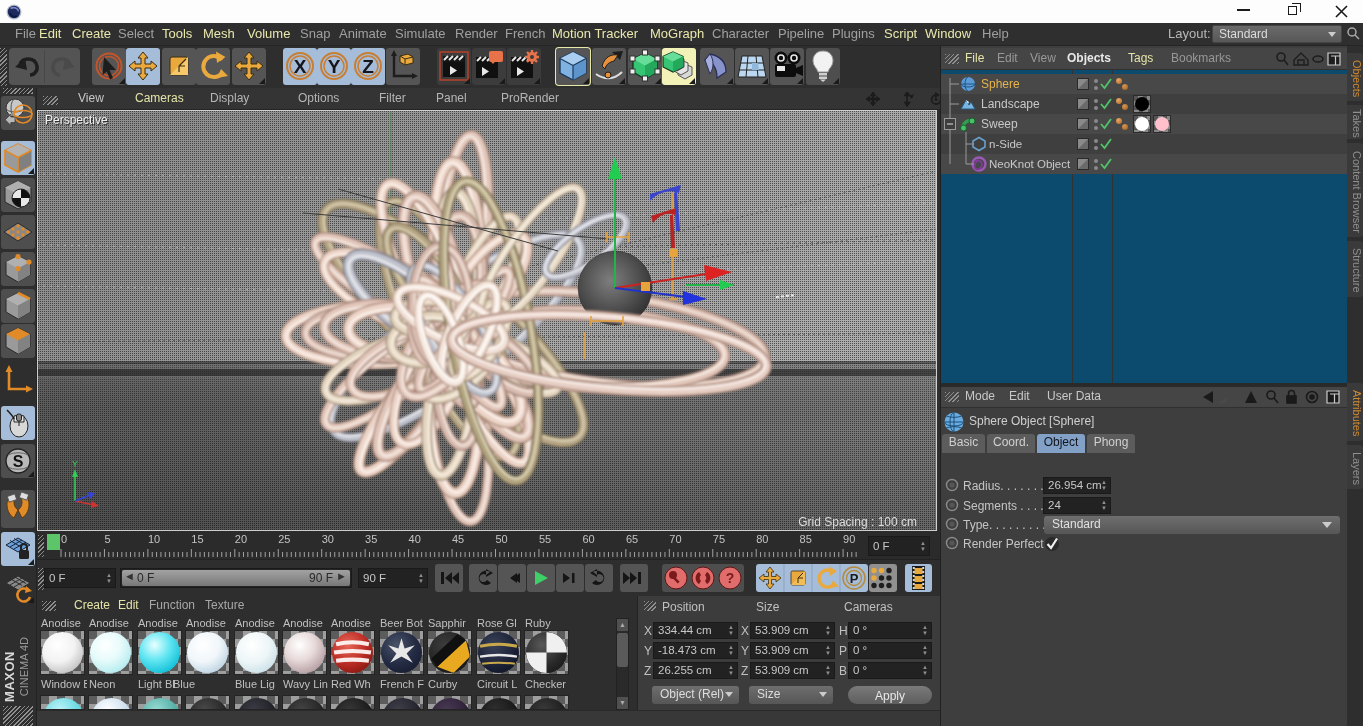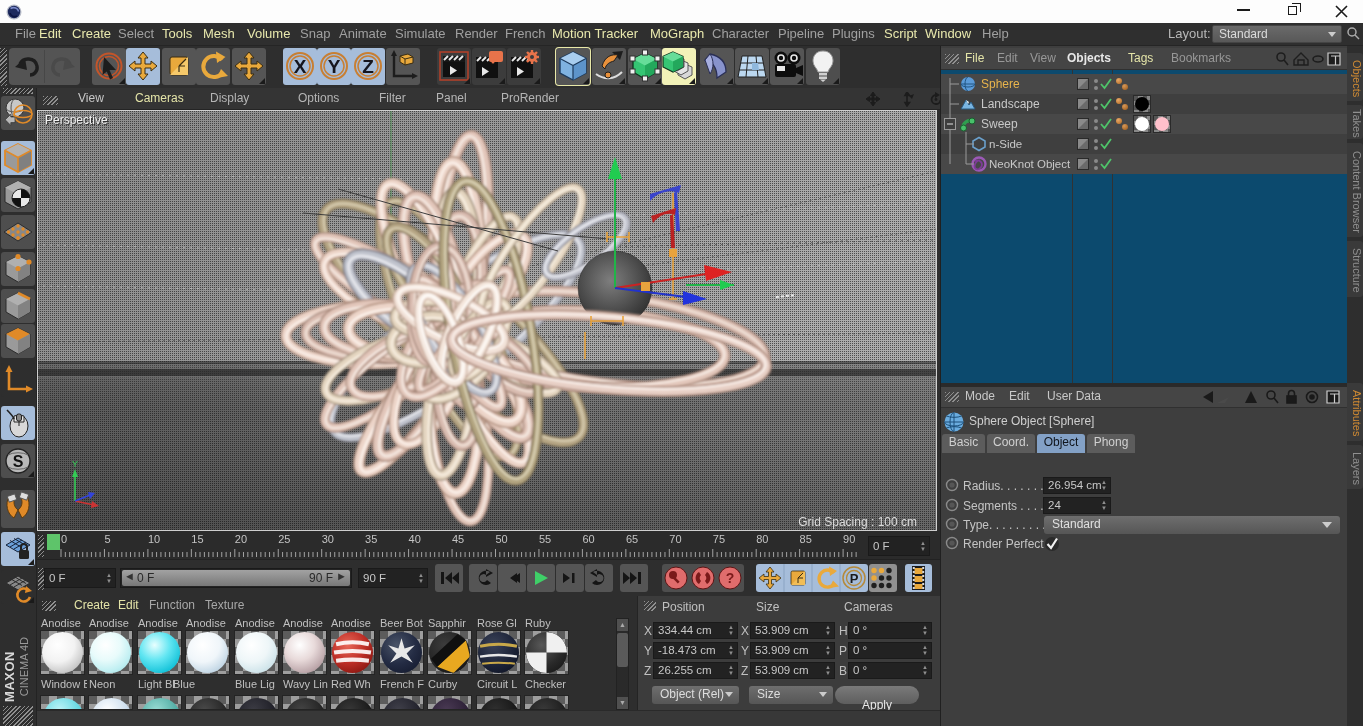--- a/index.html
+++ b/index.html
@@ -934,21 +934,21 @@
     <span class="abs" style="left:103px;top:68px">Z</span>
       <div class="field" style="left:112px;top:66px;width:85px">53.909 cm<span class="spin">▲<br>▼</span></div>
     <span class="abs" style="left:201px;top:28px">H</span>
       <div class="field" style="left:210px;top:26px;width:84px">0 °<span class="spin">▲<br>▼</span></div>
     <span class="abs" style="left:201px;top:48px">P</span>
       <div class="field" style="left:210px;top:46px;width:84px">0 °<span class="spin">▲<br>▼</span></div>
     <span class="abs" style="left:201px;top:68px">B</span>
       <div class="field" style="left:210px;top:66px;width:84px">0 °<span class="spin">▲<br>▼</span></div>
     <div class="abs" style="left:14px;top:90px;width:87px;height:18px;background:linear-gradient(#6e6e6e,#565656);border-radius:3px;color:#ddd;padding:1px 0 0 8px">Object (Rel)<span class="abs" style="right:6px;top:6px;border-left:4px solid transparent;border-right:4px solid transparent;border-top:5px solid #ccc"></span></div>
     <div class="abs" style="left:111px;top:90px;width:84px;height:18px;background:linear-gradient(#6e6e6e,#565656);border-radius:3px;color:#ddd;padding:1px 0 0 8px">Size<span class="abs" style="right:6px;top:6px;border-left:4px solid transparent;border-right:4px solid transparent;border-top:5px solid #ccc"></span></div>
-    <div class="abs" style="left:197px;top:90px;width:84px;height:18px;background:linear-gradient(#7a7a7a,#5e5e5e);border-radius:9px;color:#e8e8e8;text-align:center;padding-top:12px">Apply</div>
+    <div class="abs" style="left:210px;top:90px;width:84px;height:18px;background:linear-gradient(#7a7a7a,#5e5e5e);border-radius:9px;color:#e8e8e8;text-align:center;padding-top:3px">Apply</div>
   </div>
   <div id="statusbar" class="abs"></div>
   <div id="rpanel" class="abs" style="font-size:12px;color:#c4c4c4">
 
     <div class="abs" style="left:0;top:2px;width:407px;height:22px;background:#454545;border-bottom:1px solid #303030">
       <div class="hatch abs" style="left:4px;top:6px;width:14px;height:10px"></div>
       <span class="abs" style="left:24px;top:3px;color:#e4e4a8">File</span>
       <span class="abs" style="left:56px;top:3px;color:#989898">Edit</span>
       <span class="abs" style="left:89px;top:3px;color:#989898">View</span>
       <span class="abs" style="left:126px;top:3px;color:#e8e8e8;font-weight:bold">Objects</span>

